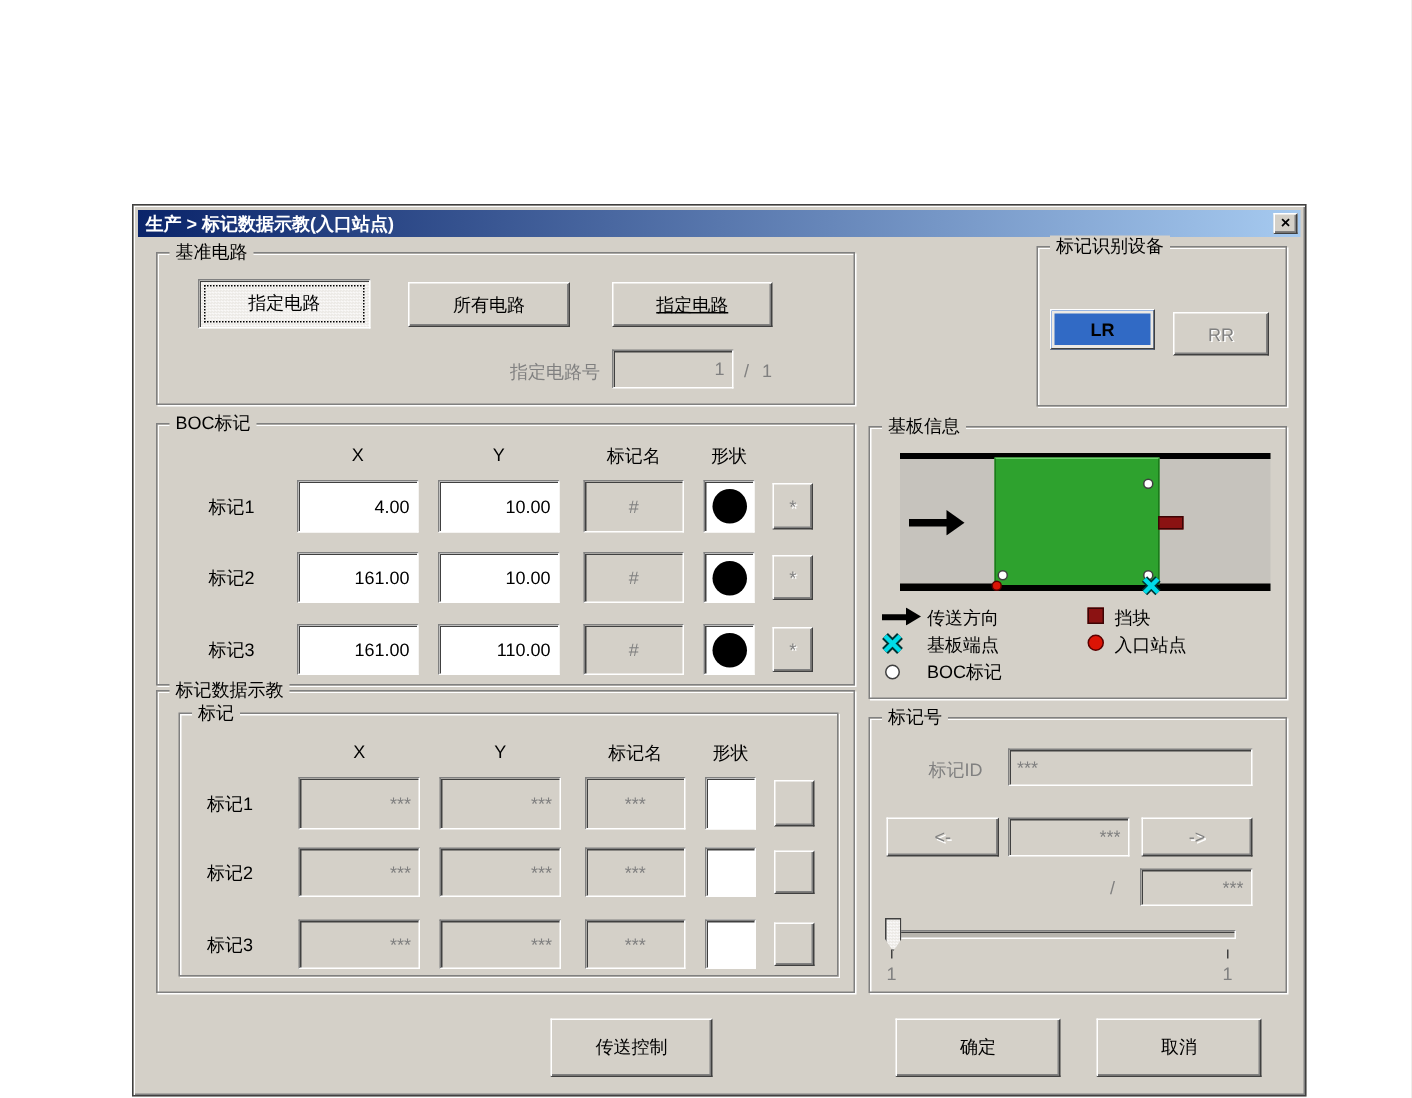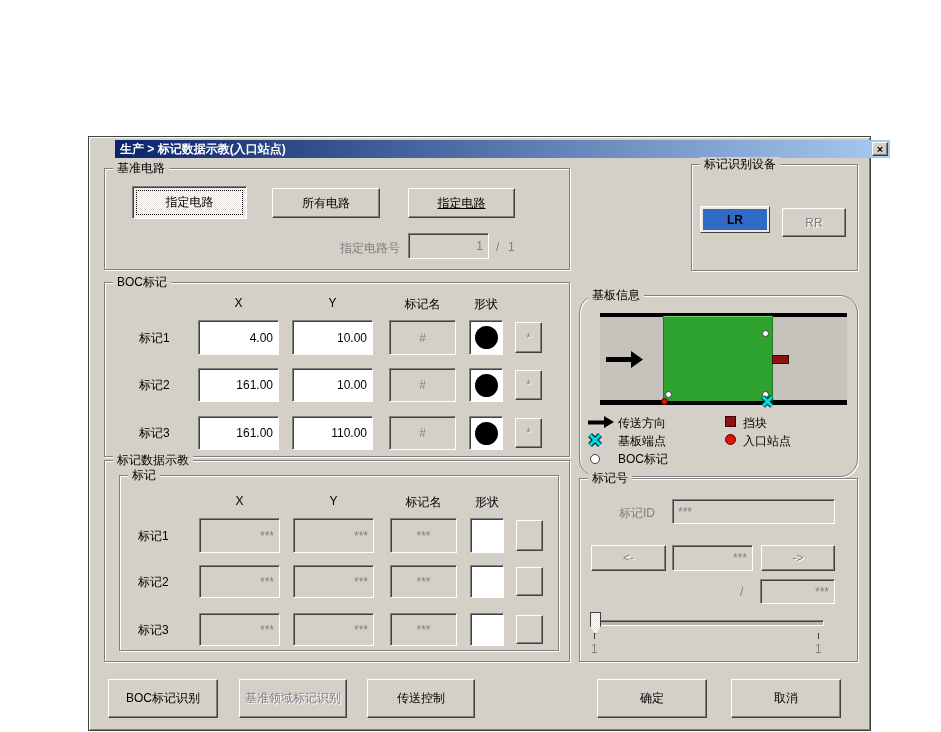--- a/index.html
+++ b/index.html
@@ -2,21 +2,21 @@
 <html style="--titlebar_left: #0a246a; --titlebar_right: #a6caf0; --chrome: #d4d0c8; --lr_blue: #316ac5; --board_green: #2ea22e; --stopper_red: #8b1212; --origin_red: #dc1405; --endpoint_cyan: #00dce8;"><head>
 <meta charset="utf-8">
 <style>
   html,body{margin:0;padding:0;}
   body{font-family:"Liberation Sans","DejaVu Sans",sans-serif;font-size:12px;color:#000;}
   .screen{position:relative;width:941px;height:732px;background:#ffffff;overflow:hidden;}
   .window{position:absolute;left:88px;top:136px;width:781px;height:593px;background:var(--chrome,#d4d0c8);
           border:1px solid #404040;box-shadow:inset 1px 1px 0 #fff, inset -1px -1px 0 #808080;}
   .titlebar{position:absolute;left:3px;top:3px;width:calc(100% - 6px);height:18px;
           background:linear-gradient(to right,var(--titlebar_left,#0a246a),var(--titlebar_right,#a6caf0));
-          display:flex;align-items:center;padding:0 2px 0 5px;box-sizing:border-box;margin-left:23px;}
+          display:flex;align-items:center;padding:0 2px 0 5px;box-sizing:border-box;}
   .titlebar .title{color:#fff;font-weight:bold;font-size:12px;letter-spacing:0px;white-space:nowrap;}
   .closebtn{margin-left:auto;width:16px;height:14px;background:var(--chrome,#d4d0c8);
           border:1px solid;border-color:#fff #404040 #404040 #fff;box-shadow:inset -1px -1px 0 #808080;
           display:flex;align-items:center;justify-content:center;font-size:11px;font-weight:bold;line-height:10px;padding:0;}
   .group{position:absolute;border:1px solid #808080;box-shadow:inset 1px 1px 0 #fff, 1px 1px 0 #fff;}
   .glabel{position:absolute;top:-8px;left:8px;background:var(--chrome,#d4d0c8);padding:0 4px;font-size:12px;line-height:14px;white-space:nowrap;}
   .btn{position:absolute;background:var(--chrome,#d4d0c8);border:1px solid;border-color:#fff #404040 #404040 #fff;
        box-shadow:inset -1px -1px 0 #808080;display:flex;align-items:center;justify-content:center;
        font-size:12px;white-space:nowrap;padding:0;}
   .btn.checked{border-color:#808080 #fff #fff #808080;box-shadow:inset 1px 1px 0 #404040;
@@ -110,21 +110,21 @@
       <span class="lbl" style="left:34px;top:142px;">标记3</span>
       <input class="tf" style="left: 93px; top: 133px; width: 81px; height: 34px;" value="161.00">
       <input class="tf" style="left: 187px; top: 133px; width: 81px; height: 34px;" value="110.00">
       <input class="tf dis center" style="left: 284px; top: 133px; width: 67px; height: 34px;" disabled="" value="#">
       <div class="shape" style="left:364px;top:133px;width:34px;height:34px;">
           <span class="dot-black"></span>
         </div>
       <button class="btn dis" style="left:410px;top:135px;width:27px;height:30px;">*</button>
     </div>
 
-    <div class="group" style="left:490px;top:158px;width:277px;height:180px;border-radius:18px;">
+    <div class="group" style="left:490px;top:147px;width:277px;height:180px;">
       <span class="glabel">基板信息</span>
       <div class="diagram" style="left:20px;top:17px;width:247px;height:92px;">
         <div class="rail" style="top:0;height:4px;"></div>
         <div class="rail" style="top:87px;height:5px;"></div>
         <div class="board" style="left:63px;top:3px;width:108px;height:84px;"></div>
         <svg style="position:absolute;left:6px;top:37px;" width="38" height="18">
           <rect x="0" y="7" width="26" height="5" fill="#000"></rect>
           <polygon points="25,1 37,9.5 25,18" fill="#000"></polygon>
         </svg>
         <div class="stopper" style="left:172px;top:42px;width:17px;height:9px;"></div>
@@ -200,20 +200,18 @@
       <span class="lbl gray" style="left:160px;top:106px;">/</span>
       <input class="tf dis" style="left: 180px; top: 100px; width: 75px; height: 25px;" disabled="" value="***">
       <div class="track" style="left:17px;top:141px;width:225px;"></div>
       <div class="thumb" style="left:10px;top:133px;"></div>
       <div class="tick" style="left:14px;top:154px;"></div>
       <div class="tick" style="left:238px;top:154px;"></div>
       <span class="lbl gray" style="left:11px;top:163px;">1</span>
       <span class="lbl gray" style="left:235px;top:163px;">1</span>
     </div>
 
-    <button class="btn" style="left:19px;top:542px;width:110px;height:39px;">BOC标记识别</button>
-    <button class="btn dis" style="left:150px;top:542px;width:108px;height:39px;">基准领域标记识别</button>
     <button class="btn" style="left:278px;top:542px;width:108px;height:39px;">传送控制</button>
     <button class="btn" style="left:508px;top:542px;width:110px;height:39px;">确定</button>
     <button class="btn" style="left:642px;top:542px;width:110px;height:39px;">取消</button>
 
   </div>
 </div>
 
 </body></html>

